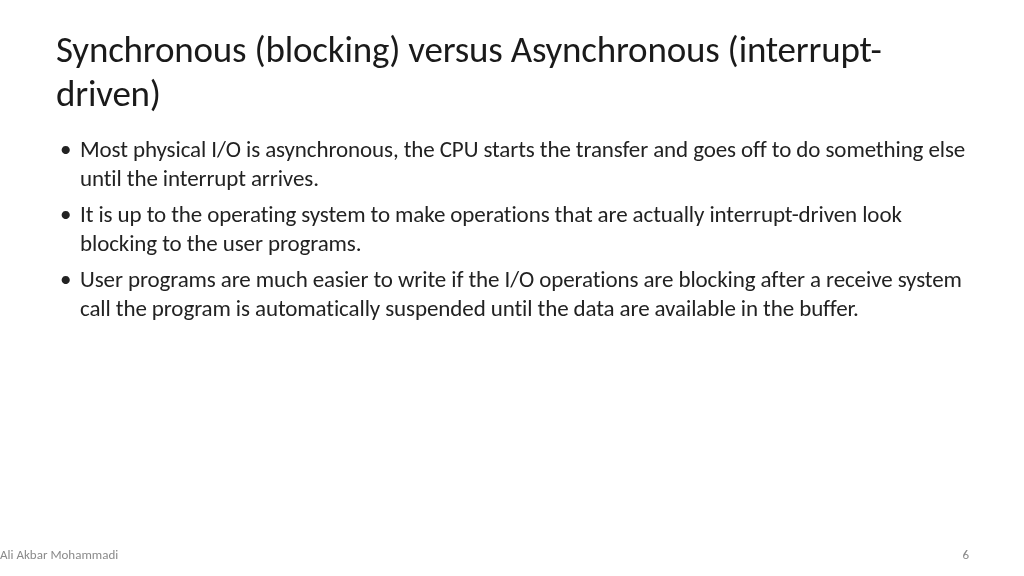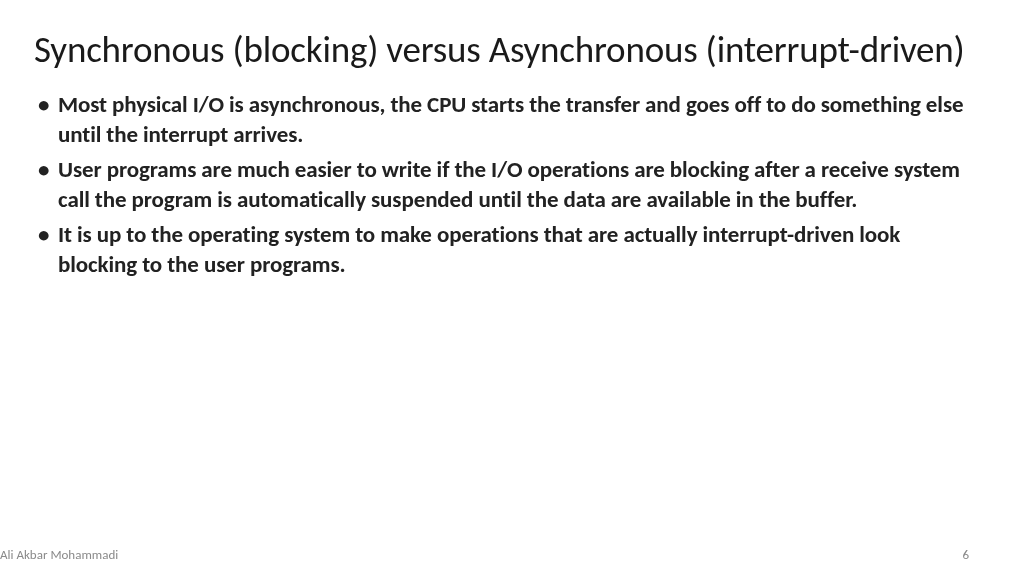--- a/index.html
+++ b/index.html
@@ -11,35 +11,34 @@
       width: 1024px;
       height: 576px;
       background: #ffffff;
       font-family: Calibri, 'Segoe UI', Arial, sans-serif;
       position: relative;
       overflow: hidden;
     }
     .slide {
       width: 100%;
       height: 100%;
-      padding: 28px 50px 40px 34px;
+      padding: 28px 50px 40px 56px;
       display: flex;
       flex-direction: column;
     }
     .title {
       font-size: 37px;
       font-weight: 400;
       color: #1a1a1a;
       line-height: 1.2;
       margin-bottom: 18px;
       letter-spacing: -0.2px;
     }
     .content {
       flex: 1;
-      font-weight: bold;
     }
     .bullet-list {
       list-style: none;
       padding-left: 0;
     }
     .bullet-item {
       position: relative;
       padding-left: 24px;
       font-size: 23px;
       color: #222;
@@ -80,21 +79,21 @@
     }
   </style>
 </head>
 <body>
 
 <div class="slide">
   <h1 class="title">Synchronous (blocking) versus Asynchronous (interrupt-driven)</h1>
   <div class="content">
     <ul class="bullet-list">
       <li class="bullet-item">Most physical I/O is asynchronous, the CPU starts the transfer and goes off to do something else until the interrupt arrives.</li>
+      <li class="bullet-item">It is up to the operating system to make operations that are actually interrupt-driven look blocking to the user programs.</li>
       <li class="bullet-item">User programs are much easier to write if the I/O operations are blocking after a receive system call the program is automatically suspended until the data are available in the buffer.</li>
-      <li class="bullet-item">It is up to the operating system to make operations that are actually interrupt-driven look blocking to the user programs.</li>
     </ul>
   </div>
   <div class="footer">
     <span class="footer-author">Ali Akbar Mohammadi</span>
     <span class="footer-page">6</span>
   </div>
 </div>
 
 </body></html>

